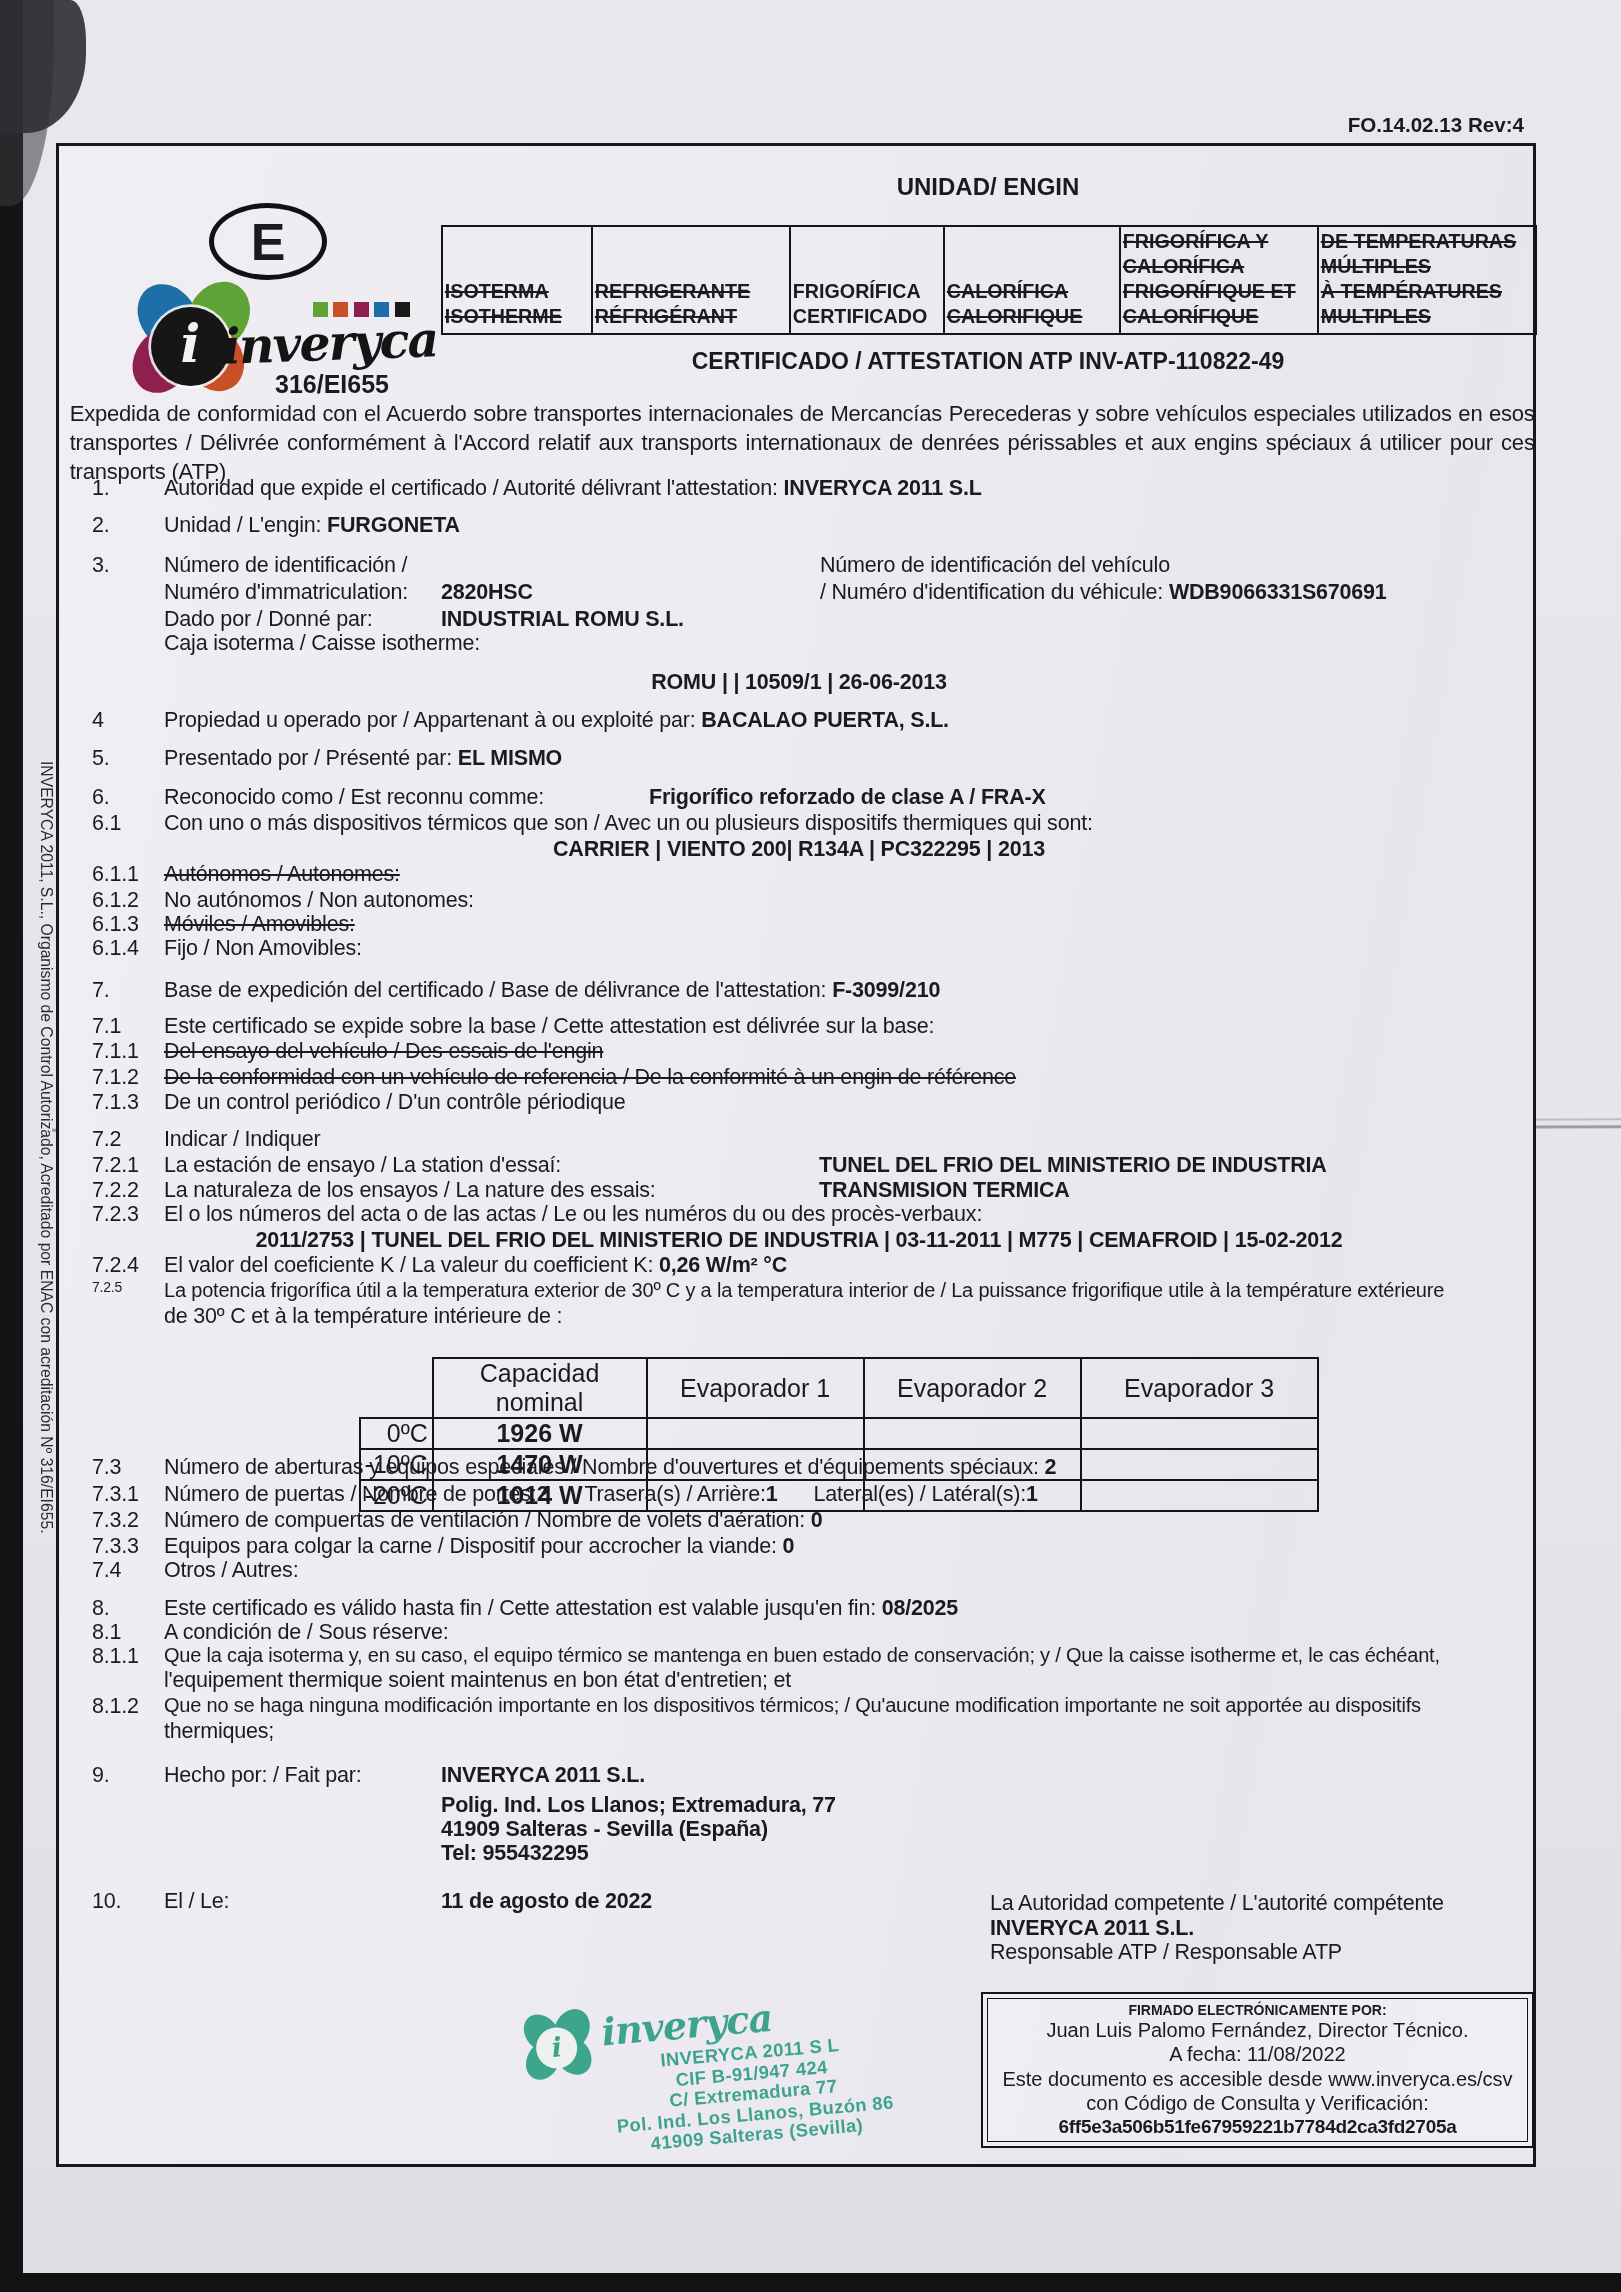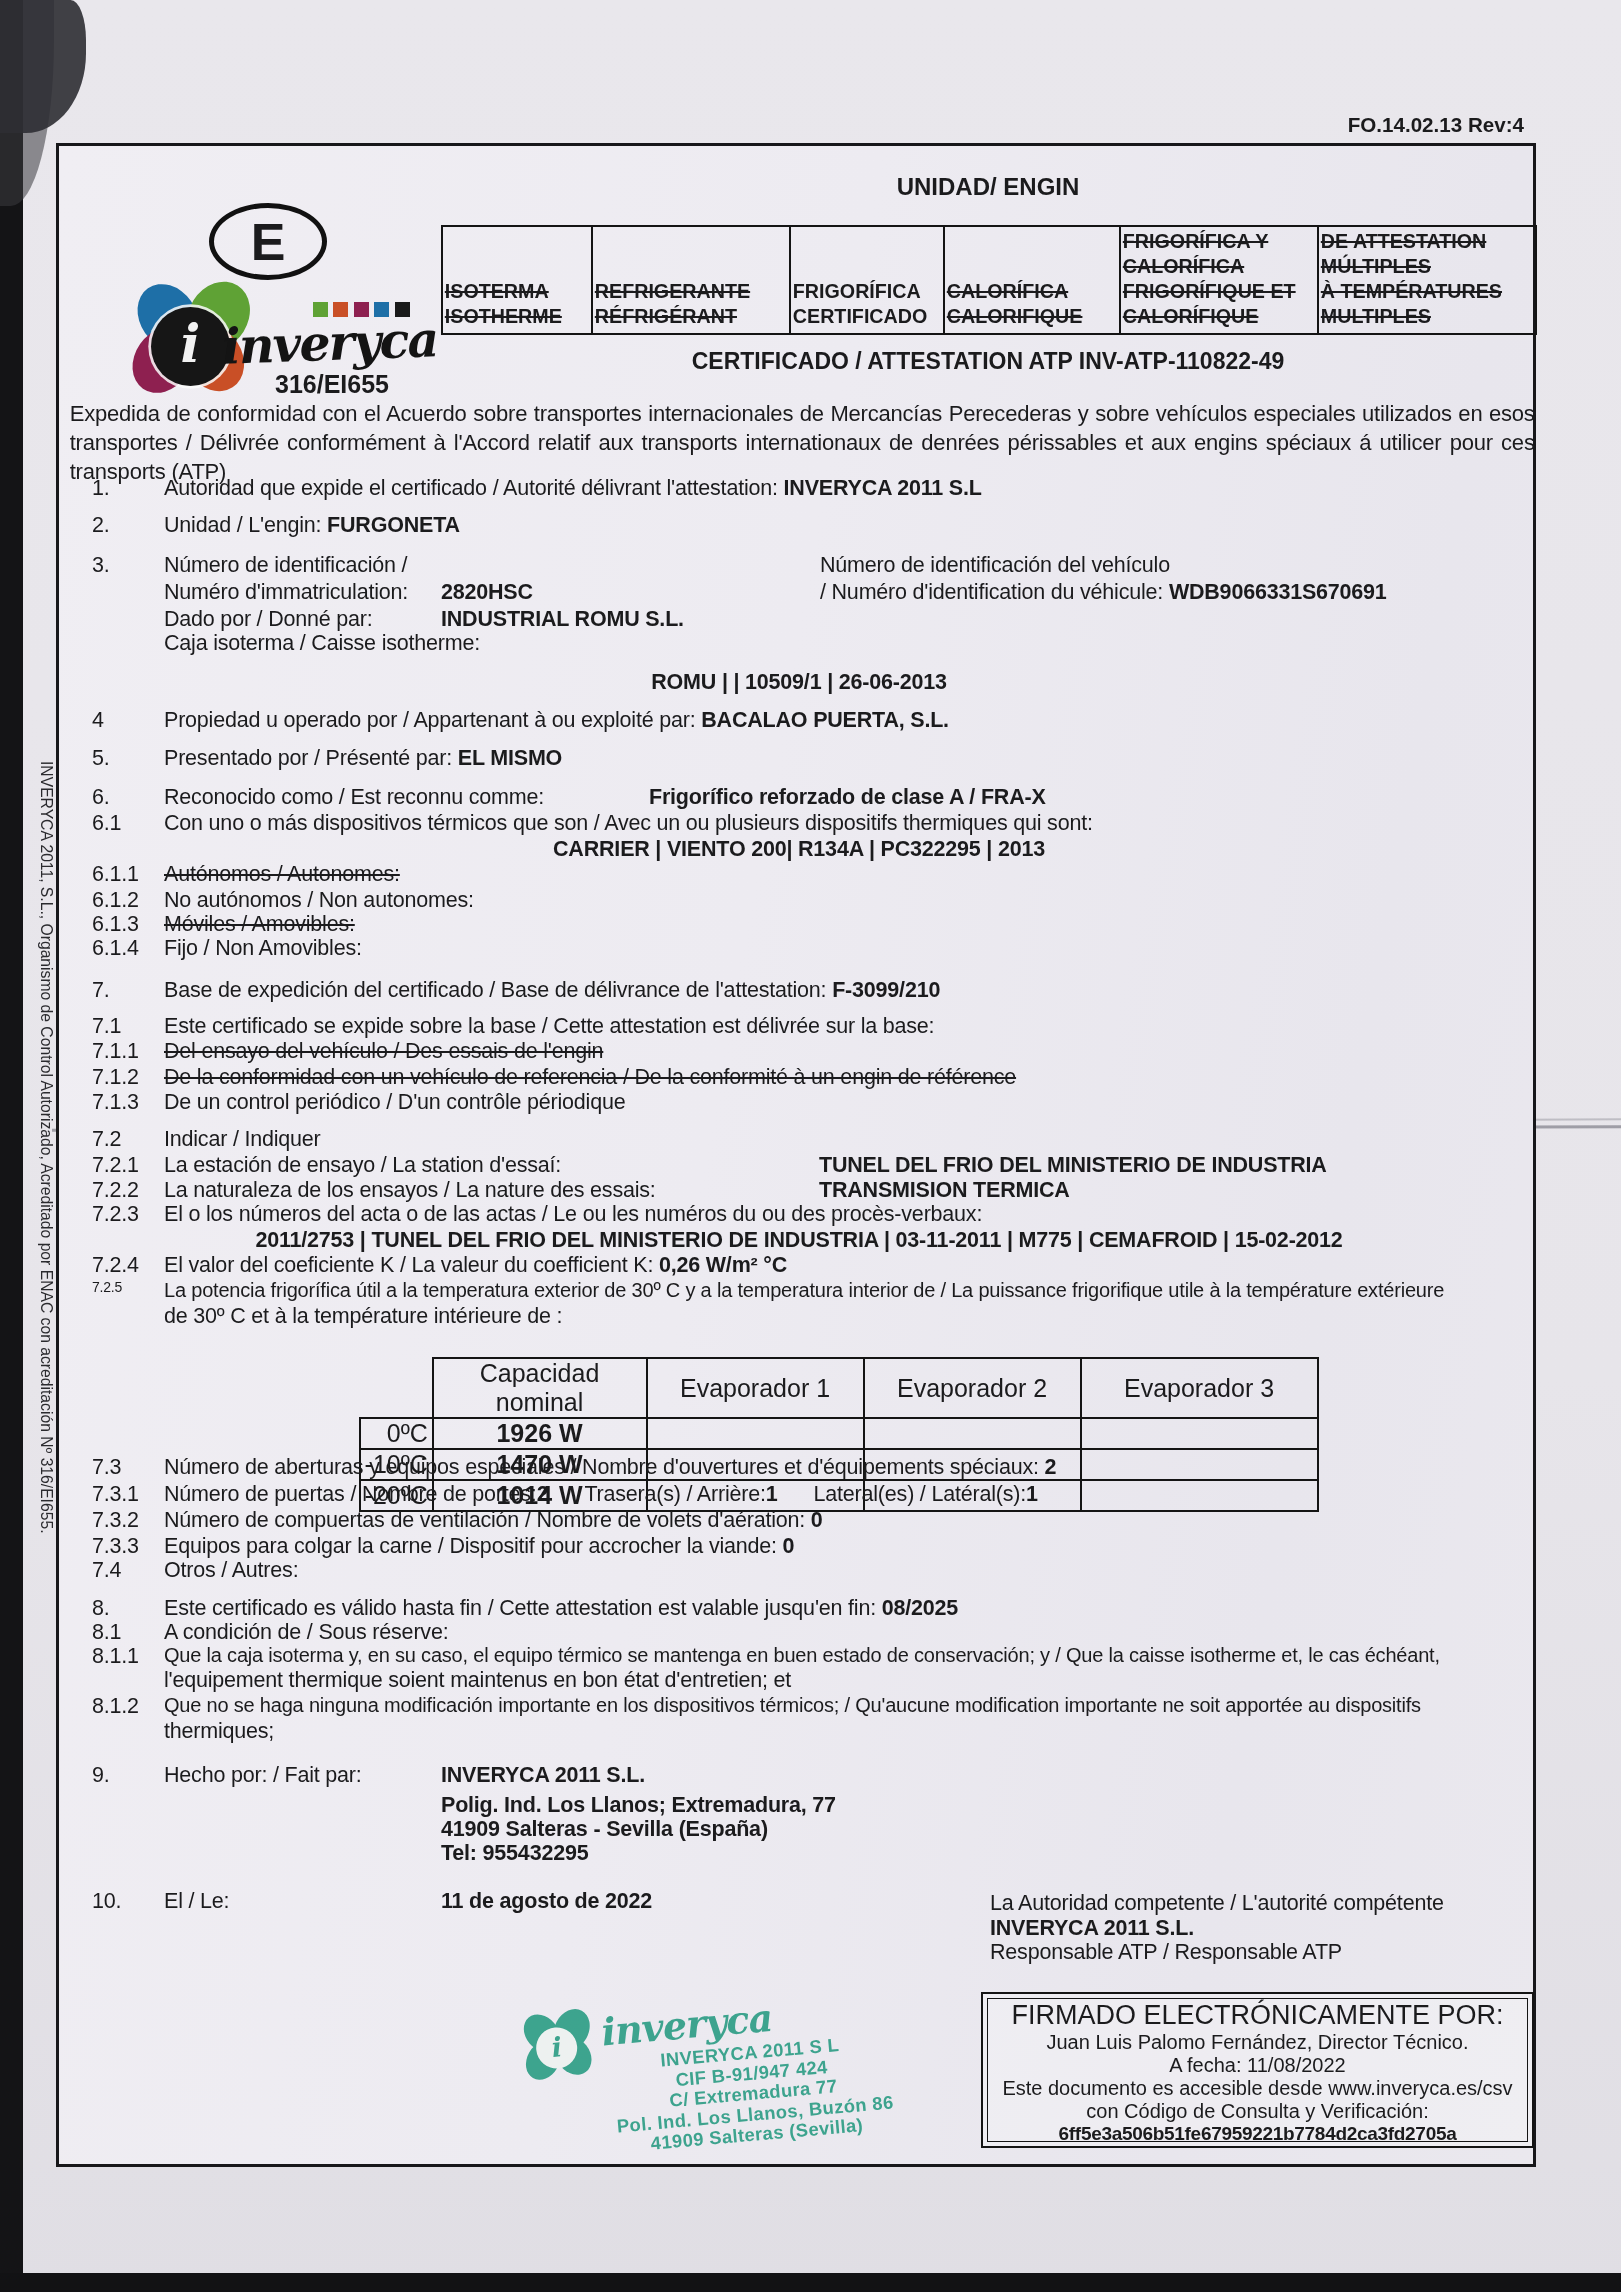--- a/index.html
+++ b/index.html
@@ -75,21 +75,21 @@
   .captable td.nob{border:0;}
   .captable td.temp{text-align:right;padding-right:3.6px;}
   .captable td.watt{font-weight:bold;}
 
   
 
   
   .signedbox{position:absolute;left:922px;top:1846px;width:553px;height:156px;border:2.7px solid #141414;box-sizing:border-box;background:rgba(255,255,255,.25);}
   .signedbox .inner{position:absolute;left:3.6px;top:3.6px;right:3.6px;bottom:3.6px;border:1.8px solid #141414;
                     display:flex;flex-direction:column;justify-content:space-evenly;text-align:center;padding:1.8px 3.6px;}
-  .signedbox .t{font-weight:normal;font-size:27px;}
+  .signedbox .t{font-weight:bold;font-size:14px;}
   .signedbox .l{font-size:20px;}
   .signedbox .h{font-weight:bold;font-size:19px;letter-spacing:-0.3px;}
 
   
   .stamp{position:absolute;left:466px;top:1852px;width:376px;transform:rotate(-5deg);opacity:.92;}
   .stamp-head{display:flex;align-items:flex-start;}
   .stamp-mark{position:relative;width:77px;height:86px;flex:0 0 auto;}
   .sp{position:absolute;border-radius:50%;}
   .sp1{left:5.4px;top:0;width:32px;height:41px;transform:rotate(-35deg);}
   .sp2{left:34px;top:-1.8px;width:34px;height:43px;transform:rotate(33deg);}
@@ -153,21 +153,21 @@
         <div>CALORÍFICA</div>
         <div>CALORIFIQUE</div>
       </td>
       <td class="struck">
         <div>FRIGORÍFICA Y</div>
         <div>CALORÍFICA</div>
         <div>FRIGORÍFIQUE ET</div>
         <div>CALORÍFIQUE</div>
       </td>
       <td class="struck">
-        <div>DE ATTESTATION</div>
+        <div>DE TEMPERATURAS</div>
         <div>MÚLTIPLES</div>
         <div>À TEMPÉRATURES</div>
         <div>MULTIPLES</div>
       </td>
     </tr>
   </tbody>
     </table>
 
   <div class="logo-mark">
     <div class="petal p1" style="background: rgb(30, 111, 167);"></div>

